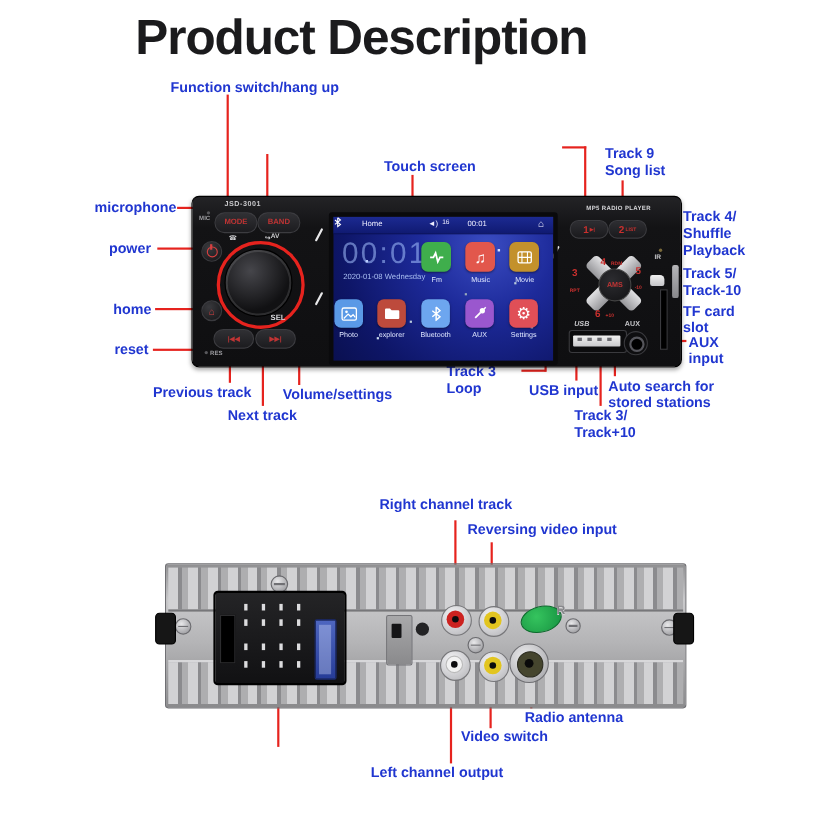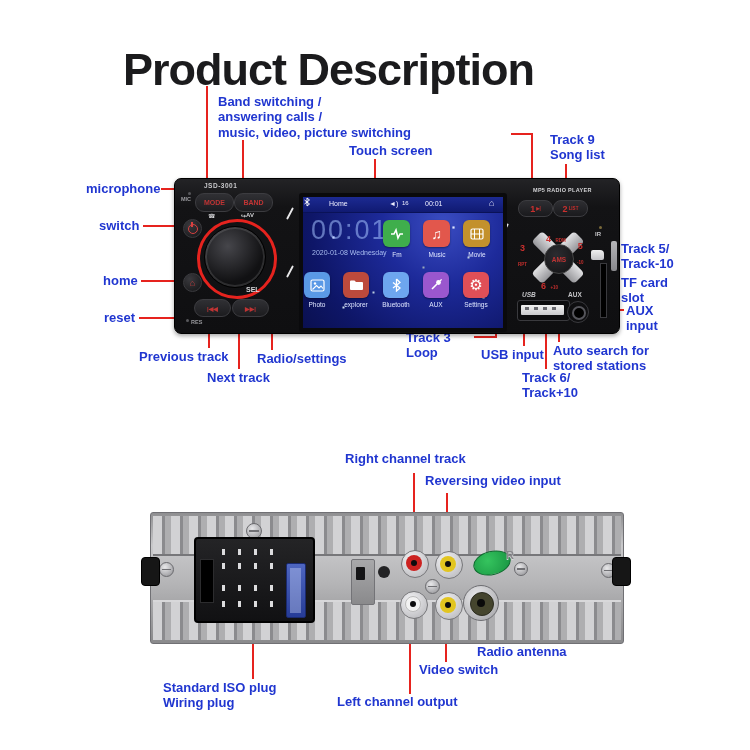--- a/index.html
+++ b/index.html
@@ -1,18 +1,18 @@
 <!DOCTYPE html>
 <html><head>
 <meta charset="utf-8">
 <style>
   html,body{margin:0;padding:0;background:#ffffff;}
   #canvas{position:relative;width:750px;height:750px;background:#ffffff;overflow:hidden;
           font-family:"Liberation Sans",sans-serif;}
-  .title{position:absolute;left:123px;top:8px;font-size:45px;font-weight:800;color:#1b1b1d;letter-spacing:-1px;margin-top:36px;}
+  .title{position:absolute;left:123px;top:8px;font-size:45px;font-weight:800;color:#1b1b1d;letter-spacing:-1px;}
   .lbl{position:absolute;color:#2036d0;font-weight:bold;font-size:13px;line-height:1.18;white-space:pre-line;}
   .vline,.hline{position:absolute;background:#e6231e;}
   .vline{width:2px;}
   .hline{height:2px;}
 
   
   .front{position:absolute;left:174px;top:178px;width:444px;height:154px;background:linear-gradient(#232326,#131315 18%,#0f0f11);border:1px solid #000;border-radius:7px;box-shadow:0 2px 4px rgba(0,0,0,.35);}
   .front *{position:absolute;}
   .model{left:29px;top:3px;font-size:6.5px;font-weight:bold;color:#c9c9cc;letter-spacing:.5px;}
   .tinylbl{font-size:5.5px;color:#9a9a9e;font-weight:bold;}
@@ -78,45 +78,46 @@
   .embossed{color:#87878b;font-size:11px;font-weight:bold;text-shadow:0 1px 0 #d8d8da;}
 
   .icon-svg{position:static;}
 </style>
 </head>
 <body>
 <div id="canvas">
 
   <div class="title">Product Description</div>
 
-  <div class="lbl" style="left:218px;top:94px">Band switching /
-answering calls /
-music, video, picture switching</div>
+  <div class="lbl" style="left:155px;top:72px">Function switch/hang up</div>
   <div class="lbl" style="left:349px;top:143px">Touch screen</div>
   <div class="lbl" style="left:550px;top:132px">Track 9
 Song list</div>
   <div class="lbl" style="left:86px;top:181px">microphone</div>
-  <div class="lbl" style="left:99px;top:218px">switch</div>
+  <div class="lbl" style="left:99px;top:218px">power</div>
   <div class="lbl" style="left:103px;top:273px">home</div>
   <div class="lbl" style="left:104px;top:310px">reset</div>
+  <div class="lbl" style="left:621px;top:189px">Track 4/
+Shuffle
+Playback</div>
   <div class="lbl" style="left:621px;top:241px">Track 5/
 Track-10</div>
   <div class="lbl" style="left:621px;top:275px">TF card
 slot</div>
   <div class="lbl" style="left:626px;top:303px">AUX
 input</div>
   <div class="lbl" style="left:139px;top:349px">Previous track</div>
   <div class="lbl" style="left:207px;top:370px">Next track</div>
-  <div class="lbl" style="left:257px;top:351px">Radio/settings</div>
+  <div class="lbl" style="left:257px;top:351px">Volume/settings</div>
   <div class="lbl" style="left:406px;top:330px">Track 3
 Loop</div>
   <div class="lbl" style="left:481px;top:347px">USB input</div>
   <div class="lbl" style="left:553px;top:343px">Auto search for
 stored stations</div>
-  <div class="lbl" style="left:522px;top:370px">Track 6/
+  <div class="lbl" style="left:522px;top:370px">Track 3/
 Track+10</div>
 
   <div class="vline" style="left:206px;top:86px;height:106px"></div>
   <div class="vline" style="left:242px;top:140px;height:52px"></div>
   <div class="vline" style="left:374px;top:159px;height:33px"></div>
   <div class="hline" style="left:511px;top:133px;width:22px"></div>
   <div class="vline" style="left:531px;top:133px;height:67px"></div>
   <div class="vline" style="left:565px;top:164px;height:38px"></div>
   <div class="hline" style="left:161px;top:188px;width:26px"></div>
   <div class="hline" style="left:143px;top:225px;width:42px"></div>
@@ -263,22 +264,20 @@
     <div class="auxjack">
         <div class="ring"></div>
       </div>
     <div class="tfcard"></div>
     <div class="tfslot"></div>
     <div class="sidestrip" style="left:436px;top:62px"></div>
   </div>
 
   <div class="lbl" style="left:345px;top:451px">Right channel track</div>
   <div class="lbl" style="left:425px;top:473px">Reversing video input</div>
-  <div class="lbl" style="left:163px;top:680px">Standard ISO plug
-Wiring plug</div>
   <div class="lbl" style="left:337px;top:694px">Left channel output</div>
   <div class="lbl" style="left:419px;top:662px">Video switch</div>
   <div class="lbl" style="left:477px;top:644px">Radio antenna</div>
 
   <div class="vline" style="left:413px;top:473px;height:89px"></div>
   <div class="vline" style="left:446px;top:493px;height:69px"></div>
   <div class="vline" style="left:252px;top:591px;height:88px"></div>
   <div class="vline" style="left:409px;top:606px;height:88px"></div>
   <div class="vline" style="left:445px;top:608px;height:54px"></div>
   <div class="vline" style="left:482px;top:608px;height:36px"></div>

